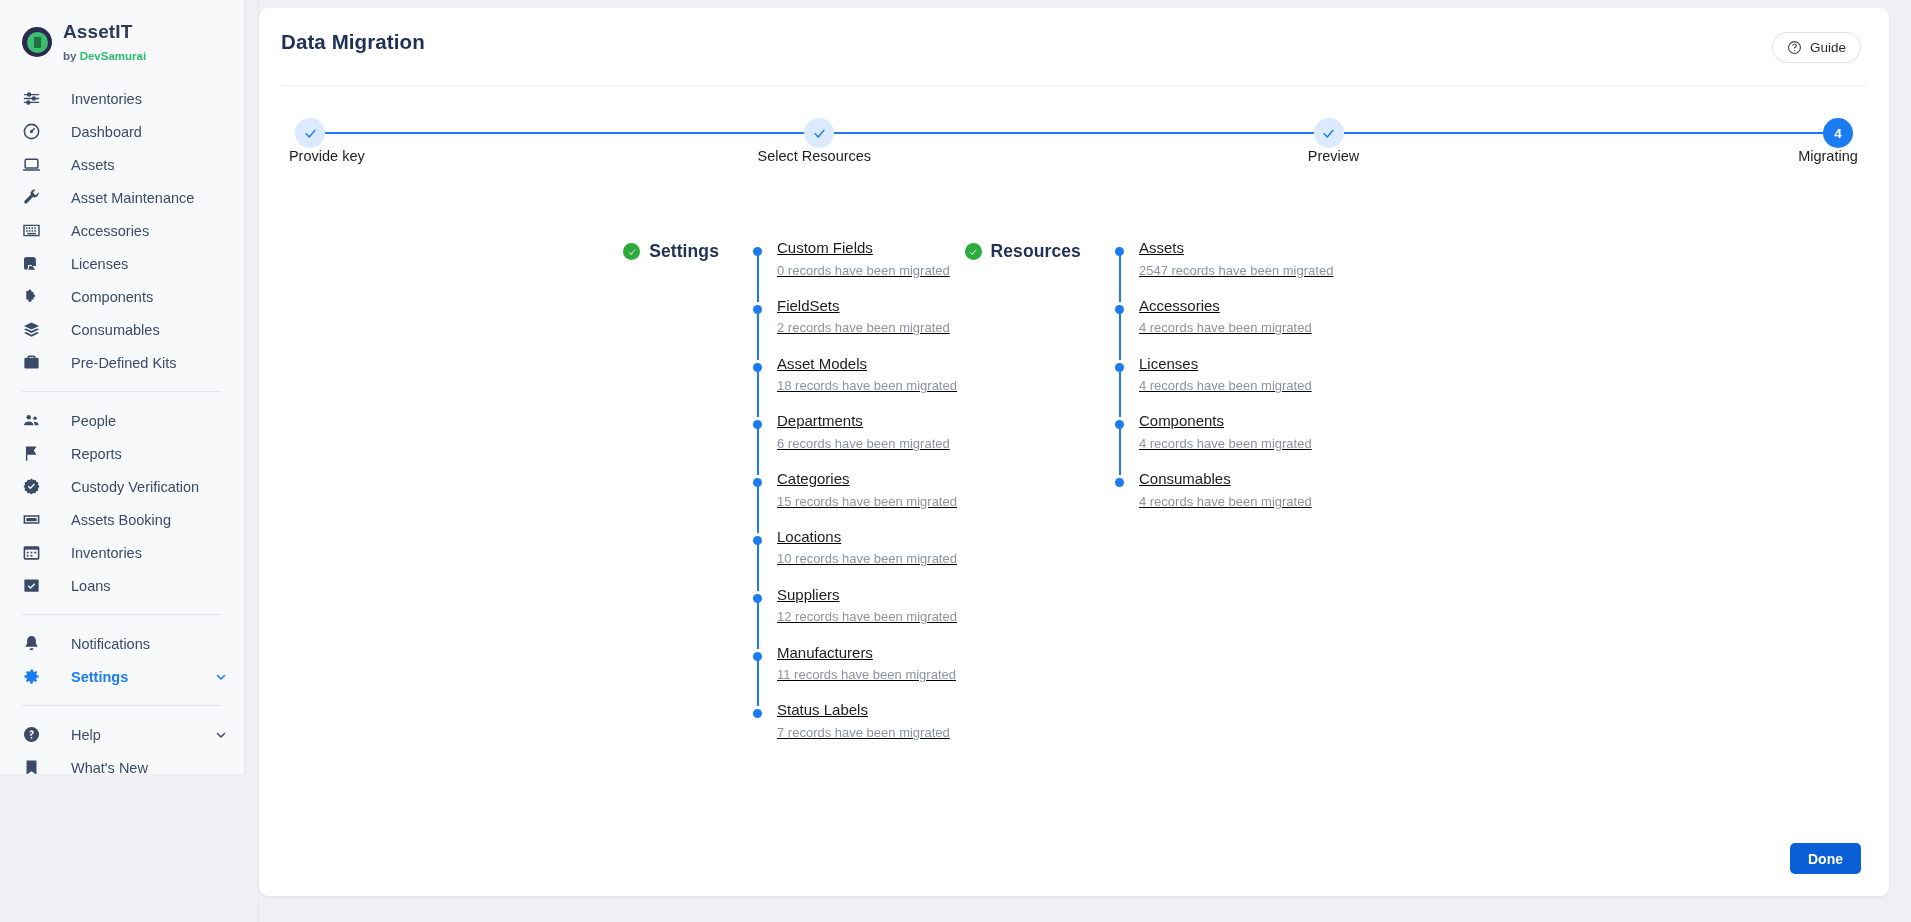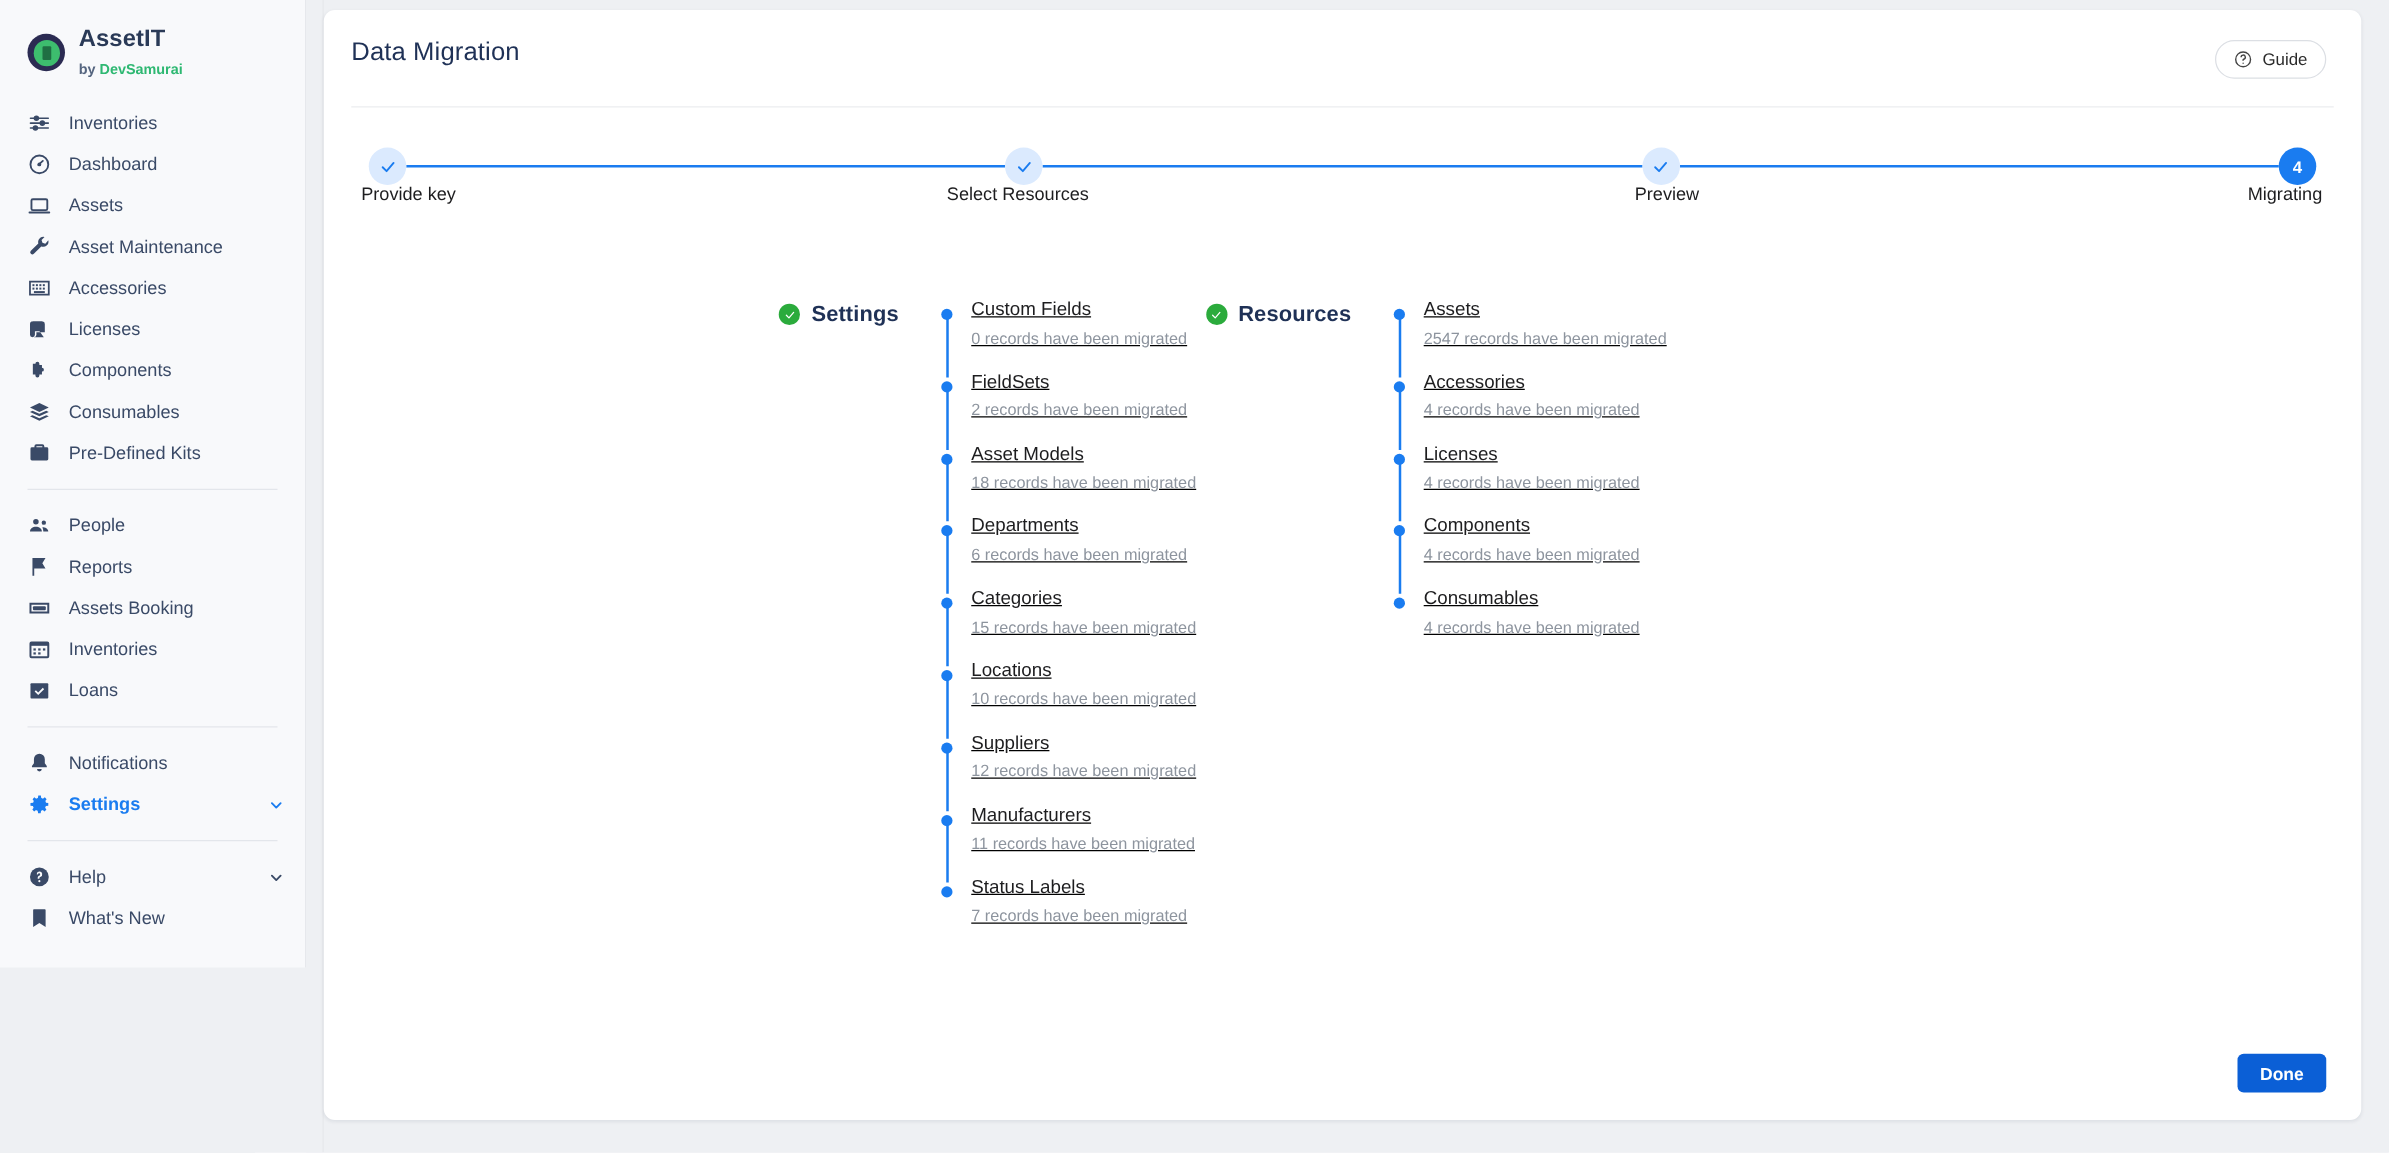--- a/index.html
+++ b/index.html
@@ -31,21 +31,21 @@
     background: #3dbd6e; display:flex; align-items:center; justify-content:center;
   }
   .brand-logo .inner .bar { width: 7px; height: 11px; background: #1f6f43; border-radius: 1px; }
   .brand-text { line-height: 1.05; }
   .brand-title { font-size: 19px; font-weight: bold; color: #2a3a57; letter-spacing: .1px; }
   .brand-sub { font-size: 11.5px; font-weight: bold; color: #55657f; margin-top: 8px; }
   .brand-sub b { color: #2eb872; font-weight: bold; }
 
   .nav { padding: 4px 0 0 0; }
   .nav-item {
-    display: flex; align-items: center; gap: 14px;
+    display: flex; align-items: center; gap: 30px;
     height: 33px; padding: 0 16px 0 22px;
     color: #3a4a67; font-size: 14.5px;
     cursor: pointer; position: relative;
   }
   .nav-item .ico { width: 19px; height: 19px; flex: 0 0 19px; display:flex; align-items:center; justify-content:center; color:#3a4a67; }
   .nav-item .ico svg { display:block; }
   .nav-item.active { color: #1a7cf0; }
   .nav-item.active .ico { color: #1a7cf0; }
   .nav-item.active .lbl { font-weight: bold; }
   .nav-item .chev { margin-left: auto; width: 14px; height: 14px; color: #1a7cf0; }
@@ -68,21 +68,21 @@
     background: #ffffff;
     border-radius: 9px;
     box-shadow: 0 1px 3px rgba(20,30,60,.07);
     position: relative;
     display: flex; flex-direction: column;
   }
   .panel-head {
     display: flex; align-items: flex-start; justify-content: space-between;
     padding: 22px 28px 0 22px;
   }
-  .page-title { font-size: 20.5px; color: #1f3156; font-weight: normal; letter-spacing: .1px; }
+  .page-title { font-size: 20.5px; color: #1f3156; font-weight: bold; letter-spacing: .1px; }
   .guide-btn {
     display: inline-flex; align-items: center; gap: 8px;
     height: 31px; padding: 0 14px;
     border: 1px solid #dcdfe4; border-radius: 16px;
     background: #fff; color: #2b2b2b; font-size: 13.5px; cursor: pointer;
     margin-top: 2px;
   }
   .guide-btn .qico { width: 15px; height: 15px; color: #444; }
   .head-rule { height: 1px; background: #ebedf0; margin: 22px 22px 0 22px; }
 
@@ -285,20 +285,29 @@
           <span class="ico">
             <svg viewBox="0 0 24 24" width="19" height="19" fill="currentColor">
               <path d="M5 3v18h1.8v-7.3h11.4L15 8.3 18.2 3H5z"></path>
             </svg>
           </span>
           <span class="lbl">Reports</span>
         </div>
         <div class="nav-item">
           <span class="ico">
             <svg viewBox="0 0 24 24" width="19" height="19" fill="currentColor">
+              <path d="M12 2l2.2 1.7 2.8-.3 1 2.6 2.6 1-.3 2.8L22 12l-1.7 2.2.3 2.8-2.6 1-1 2.6-2.8-.3L12 22l-2.2-1.7-2.8.3-1-2.6-2.6-1 .3-2.8L2 12l1.7-2.2-.3-2.8 2.6-1 1-2.6 2.8.3L12 2z"></path>
+              <path d="M10.6 15.4 7.4 12.2l1.3-1.3 1.9 1.9 4.5-4.5 1.3 1.3-5.8 5.8z" fill="#f8f9fb"></path>
+            </svg>
+          </span>
+          <span class="lbl">Custody Verification</span>
+        </div>
+        <div class="nav-item">
+          <span class="ico">
+            <svg viewBox="0 0 24 24" width="19" height="19" fill="currentColor">
               <path d="M3 7.5h18v9H3v-9z" fill="none" stroke="currentColor" stroke-width="2"></path>
               <rect x="5.5" y="10" width="13" height="4.2" rx="1"></rect>
             </svg>
           </span>
           <span class="lbl">Assets Booking</span>
         </div>
         <div class="nav-item">
           <span class="ico">
             <svg viewBox="0 0 24 24" width="19" height="19" fill="currentColor">
               <path d="M4 5h16a1 1 0 0 1 1 1v13a1 1 0 0 1-1 1H4a1 1 0 0 1-1-1V6a1 1 0 0 1 1-1z" fill="none" stroke="currentColor" stroke-width="2"></path>

